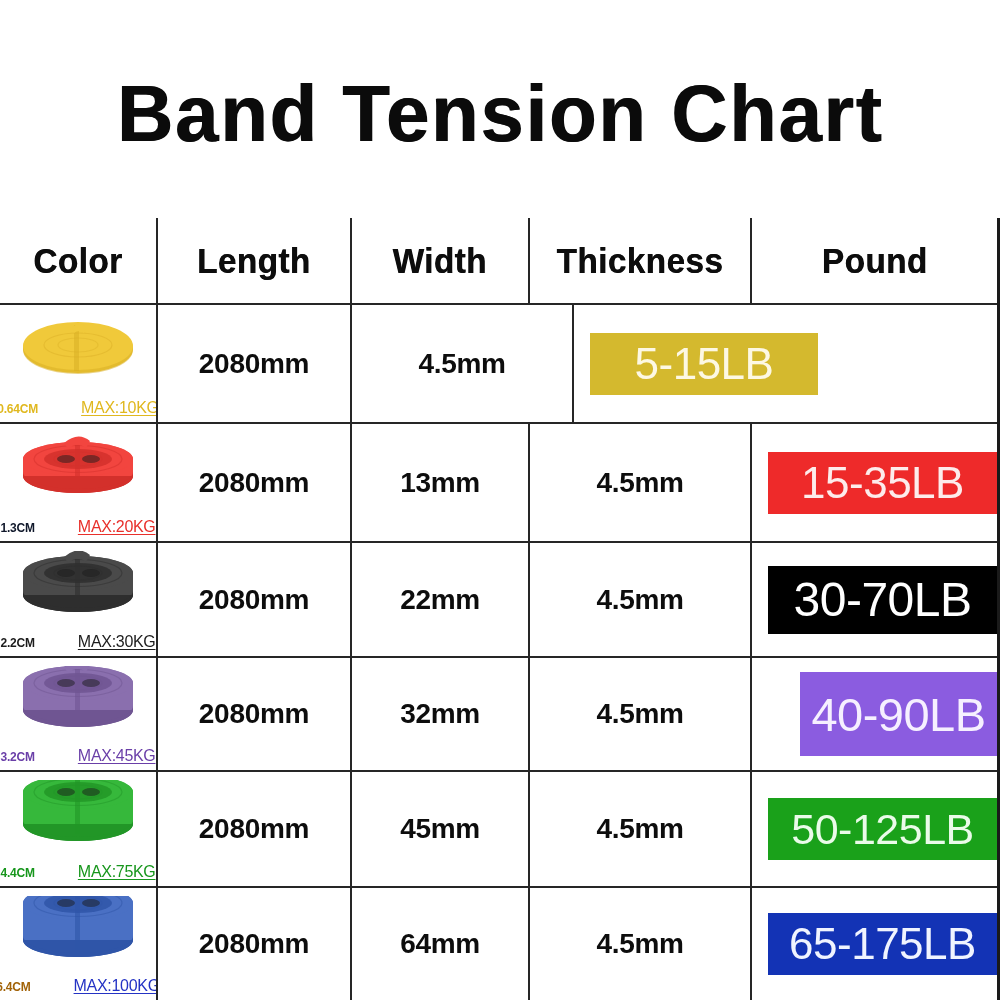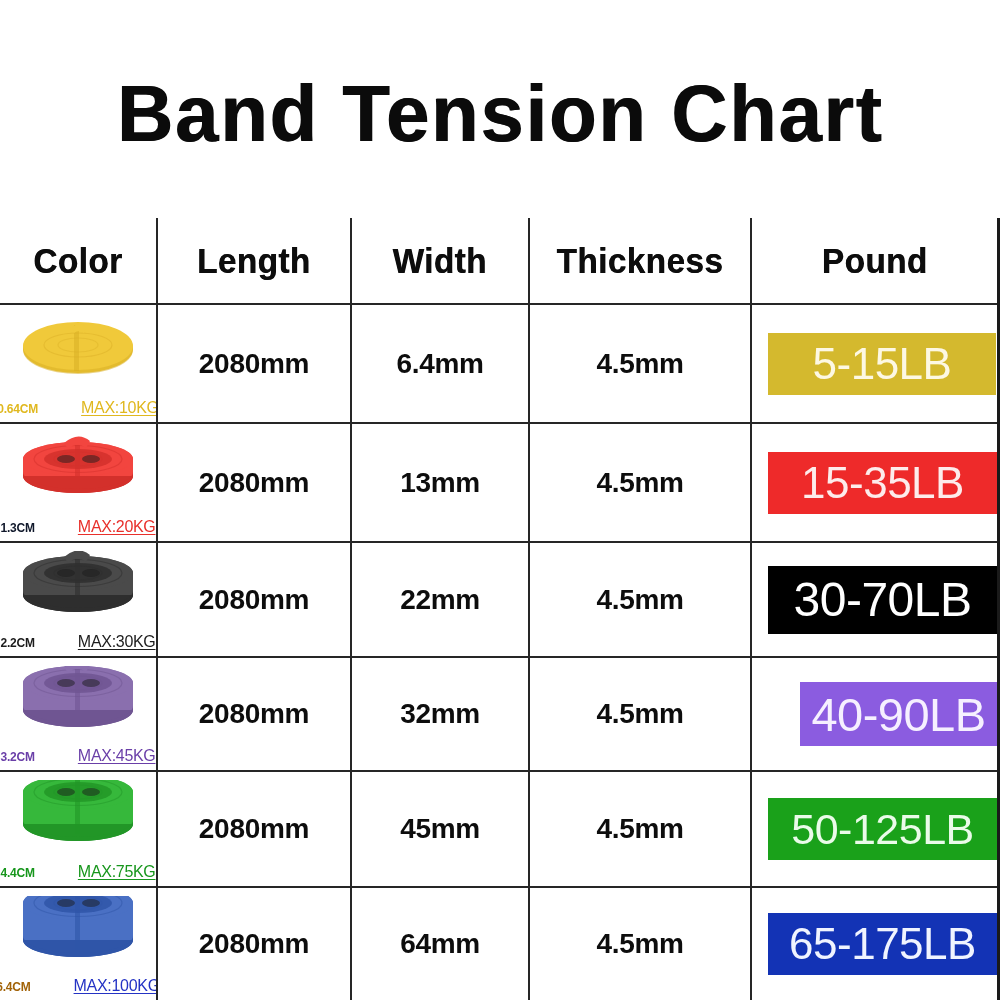--- a/index.html
+++ b/index.html
@@ -154,21 +154,21 @@
     width: 100%;
     height: 100%;
     display: flex;
     align-items: center;
     justify-content: flex-start;
     padding-left: 16px;
   }
   .b1 { width: 228px; }
   .b2 { width: 241px; }
   .b3 { width: 243px; height: 68px; font-size: 48px; }
-  .b4 { width: 243px; height: 64px; font-size: 47px; margin-left: 32px; }
+  .b4 { width: 243px; height: 84px; font-size: 47px; margin-left: 32px; }
   .b5 { width: 241px; font-size: 43px; }
   .b6 { width: 243px; font-size: 44px; }
 </style>
 </head>
 <body>
 
 <div class="page">
 
   <div class="title-wrap">
     <div class="title">Band Tension Chart</div>
@@ -208,23 +208,20 @@
       <path d="M58 14 q8 -6 14 0 l-2 6 q-5 -4 -10 0 Z" fill="#f0c93a"></path>
     </svg></div>
         <div class="spec-line">
           <span class="spec-cm" style="color:#e0b81f">0.64CM</span>
           <span class="spec-max" style="color:#e0b81f">MAX:10KG</span>
         </div>
       </div>
     </div>
     <div class="cell c-length">
       <span class="val">2080mm</span>
-    </div>
-    <div class="cell c-width">
-      <span class="val">6.4mm</span>
     </div>
     <div class="cell c-thickness">
       <span class="val">4.5mm</span>
     </div>
     <div class="cell c-pound">
       <div class="badge-wrap">
         <div class="badge b1" style="background:#d4b92e;color:#fdf8e3">5-15LB</div>
       </div>
     </div>
         </div>

